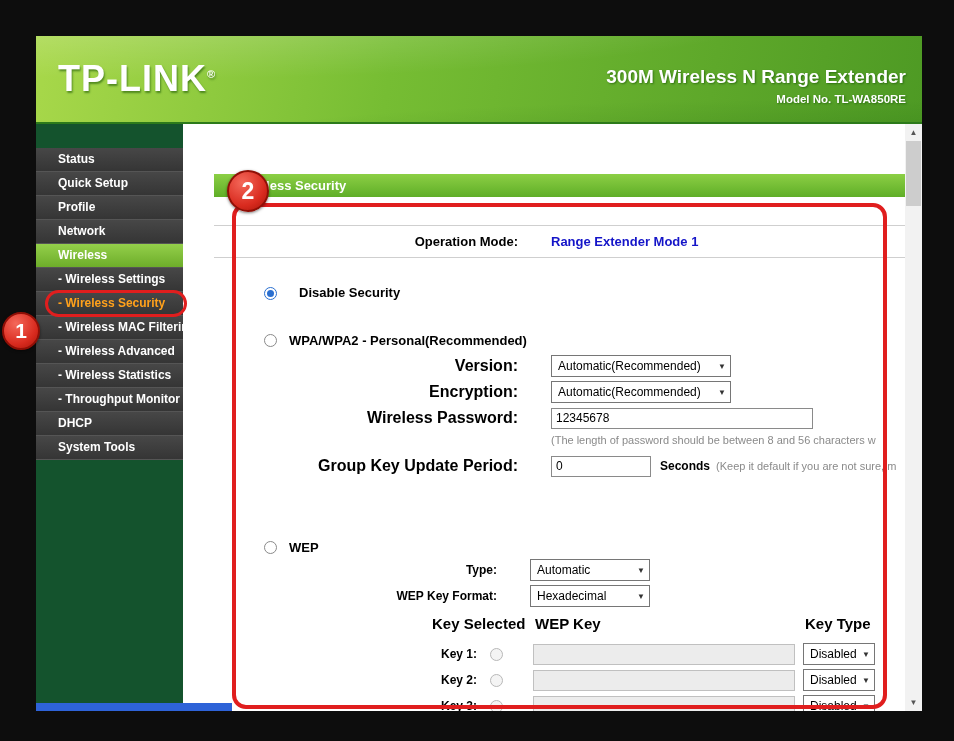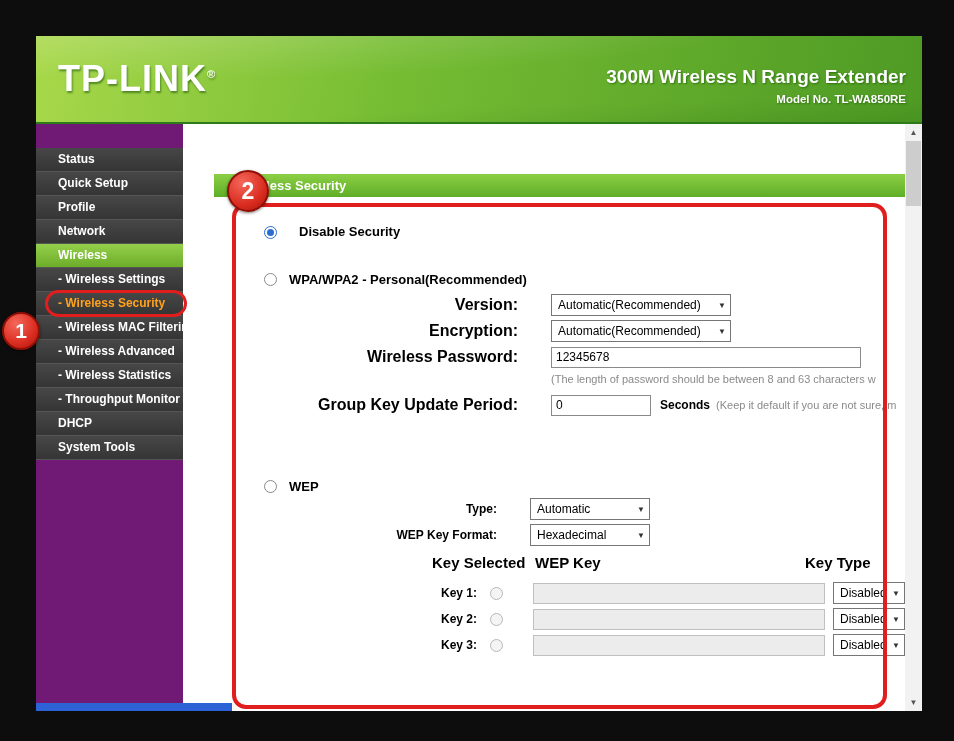--- a/index.html
+++ b/index.html
@@ -17,21 +17,21 @@
                     radial-gradient(140% 120% at 88% 140%, rgba(0,70,0,.22), transparent 55%); }
   .logo { position:absolute; left:22px; top:22px; color:#fff; font-weight:bold;
           font-size:36px; letter-spacing:1px; text-shadow:1px 2px 2px rgba(20,80,0,.55); z-index:2; }
   .logo sup { font-size:11px; vertical-align:super; }
   .hdr-right { position:absolute; right:16px; top:30px; text-align:right; color:#fff; z-index:2;
                text-shadow:1px 1px 2px rgba(20,80,0,.6); }
   .hdr-product { font-size:19px; font-weight:bold; }
   .hdr-model { font-size:11.5px; font-weight:bold; margin-top:5px; }
 
   
-  .sidebar { position:absolute; left:0; top:88px; width:147px; bottom:0; background:#701a75; }
+  .sidebar { position:absolute; left:0; top:88px; width:147px; bottom:0; background:#14532d; }
   .menu { padding-top:24px; }
   .mi { height:24px; line-height:23px; padding-left:22px; color:#fff; font-size:12px; font-weight:bold;
         background:linear-gradient(180deg,#474747,#353535); border-bottom:1px solid #555; cursor:pointer;
         white-space:nowrap; overflow:hidden; }
   .mi.active { background:linear-gradient(180deg,#94cf4a,#6dad2a); }
   .mi.hl { color:#ffa11b; }
 
   
   .main { position:absolute; left:178px; top:88px; width:691px; bottom:0; background:#fff; overflow:hidden; }
   .titlebar { position:absolute; left:0; top:50px; width:100%; height:23px; line-height:23px;
@@ -59,21 +59,21 @@
   .radio.checked::after { content:""; position:absolute; inset:2px; border-radius:50%; background:#2a6fd0; }
   .radio.dim { border-color:#b8b8b8; background:#f4f4f4; }
 
   .select { display:inline-flex; align-items:center; justify-content:space-between; height:22px;
             border:1px solid #767676; background:#fff; font-size:12px; padding:0 4px 0 6px; cursor:pointer; flex:none; }
   .sel-w180 { width:180px; } .sel-w120 { width:120px; } .sel-w72 { width:72px; }
   .caret { font-size:8px; color:#333; margin-left:5px; flex:none; }
 
   .tinput { height:21px; border:1px solid #8a8a8a; font-size:12px; padding:0 4px;
             font-family:"Liberation Sans", sans-serif; }
-  .in-w262 { width:310px; } .in-w100 { width:100px; }
+  .in-w262 { width:262px; } .in-w100 { width:100px; }
   .tinput.dim { background:#ececec; border-color:#c0c0c0; }
 
   .hint { color:#8a8a8a; font-size:11px; white-space:nowrap; }
   .hint-row { margin-top:4px; padding-left:337px; }
   .bold { font-weight:bold; }
   .nowrap { white-space:nowrap; }
 
   .wep-hdr { position:relative; height:16px; margin-top:8px; font-weight:bold; font-size:15px; }
   .wep-hdr .h1 { position:absolute; left:218px; } .wep-hdr .h2 { position:absolute; left:321px; }
   .wep-hdr .h3 { position:absolute; left:591px; }
@@ -131,20 +131,24 @@
       <div class="mi">- Throughput Monitor</div>
       <div class="mi">DHCP</div>
       <div class="mi">System Tools</div>
     </div>
   </div>
 
   <div class="main">
     <div class="titlebar">Wireless Security</div>
     <div class="form">
 
+      <div class="row op-row">
+        <span class="lbl-a">Operation Mode:</span>
+        <span class="op-val">Range Extender Mode 1</span>
+      </div>
 
       <div class="row radio-row" style="margin-top:22px;align-items:flex-end;">
         <span class="radio checked"></span>
         <span class="sec-lbl gap22">Disable Security</span>
       </div>
 
       <div class="row radio-row" style="margin-top:30px;">
         <span class="radio"></span>
         <span class="sec-lbl gap12">WPA/WPA2 - Personal(Recommended)</span>
       </div>
@@ -164,21 +168,21 @@
           <span class="caret">▼</span>
         </span>
       </div>
 
       <div class="row" style="margin-top:4px;height:22px;">
         <span class="lbl-a">Wireless Password:</span>
         <input class="tinput in-w262 ml33" value="12345678" style="">
       </div>
 
       <div class="hint-row">
-        <span class="hint">(The length of password should be between 8 and 63 characters w</span>
+        <span class="hint">(The length of password should be between 8 and 56 characters w</span>
       </div>
 
       <div class="row nowrap" style="margin-top:8px;height:22px;">
         <span class="lbl-a">Group Key Update Period:</span>
         <input class="tinput in-w100 ml33" value="0" style="">
         <span class="bold" style="margin-left:9px;">Seconds</span>
         <span class="hint" style="margin-left:6px;">(Keep it default if you are not sure, m</span>
       </div>
 
       <div class="row radio-row" style="margin-top:60px;">

